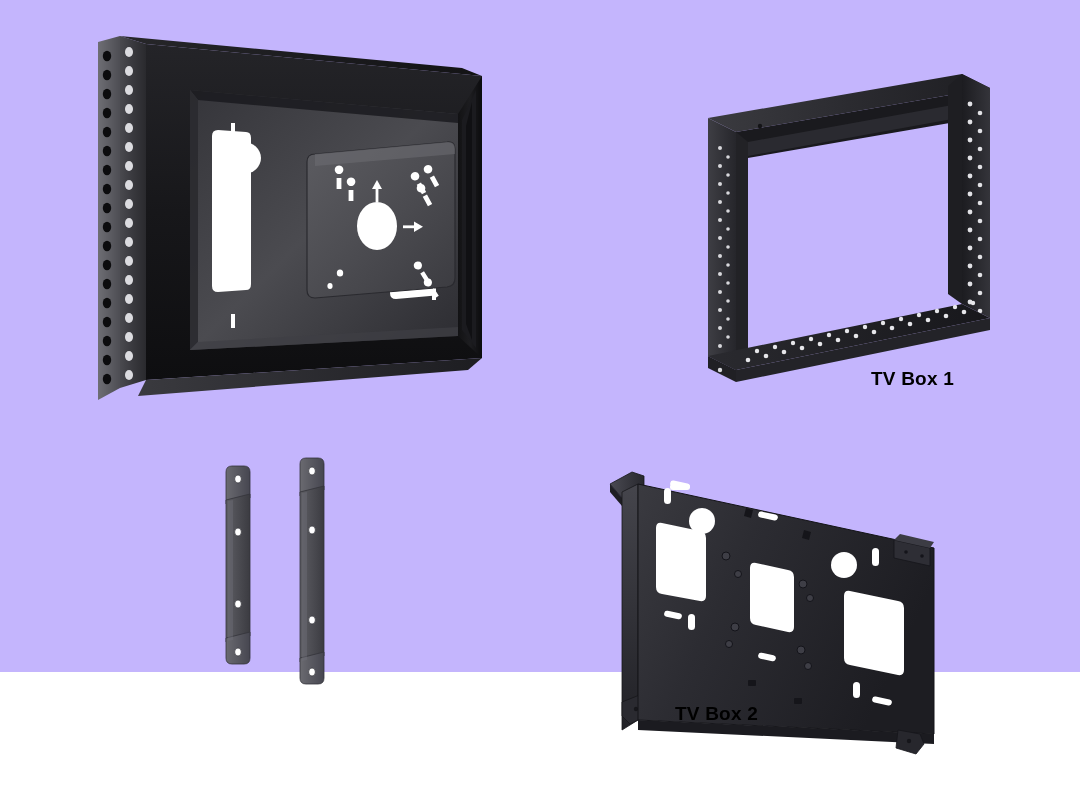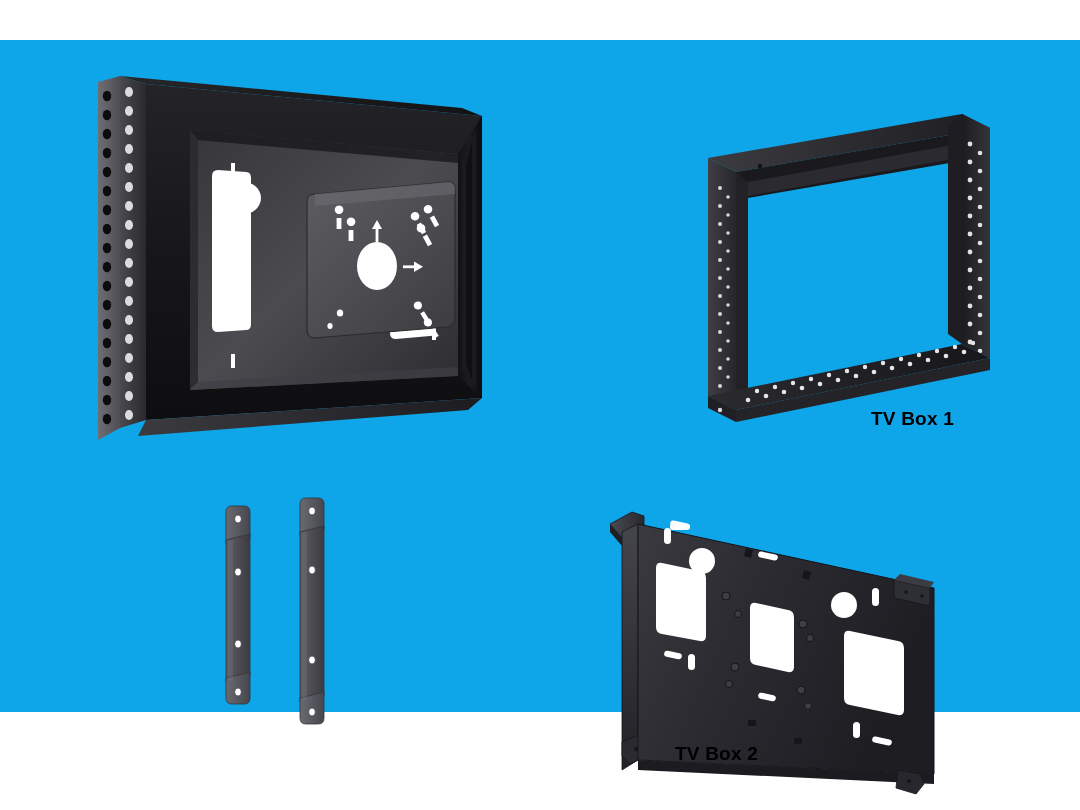--- a/index.html
+++ b/index.html
@@ -12,22 +12,21 @@
     height: 810px;
     position: relative;
     overflow: hidden;
     font-family: "Liberation Sans", sans-serif;
   }
   #stage {
     position: absolute;
     inset: 0;
     width: 1080px;
     height: 672px;
-    background: #0ea5e9;
-    margin-top: 40px;
+    background: #c4b5fd;
   }
   .part {
     position: absolute;
   }
   .caption {
     position: absolute;
     font-family: "Liberation Sans", sans-serif;
     font-weight: bold;
     font-size: 19px;
     color: #000000;

